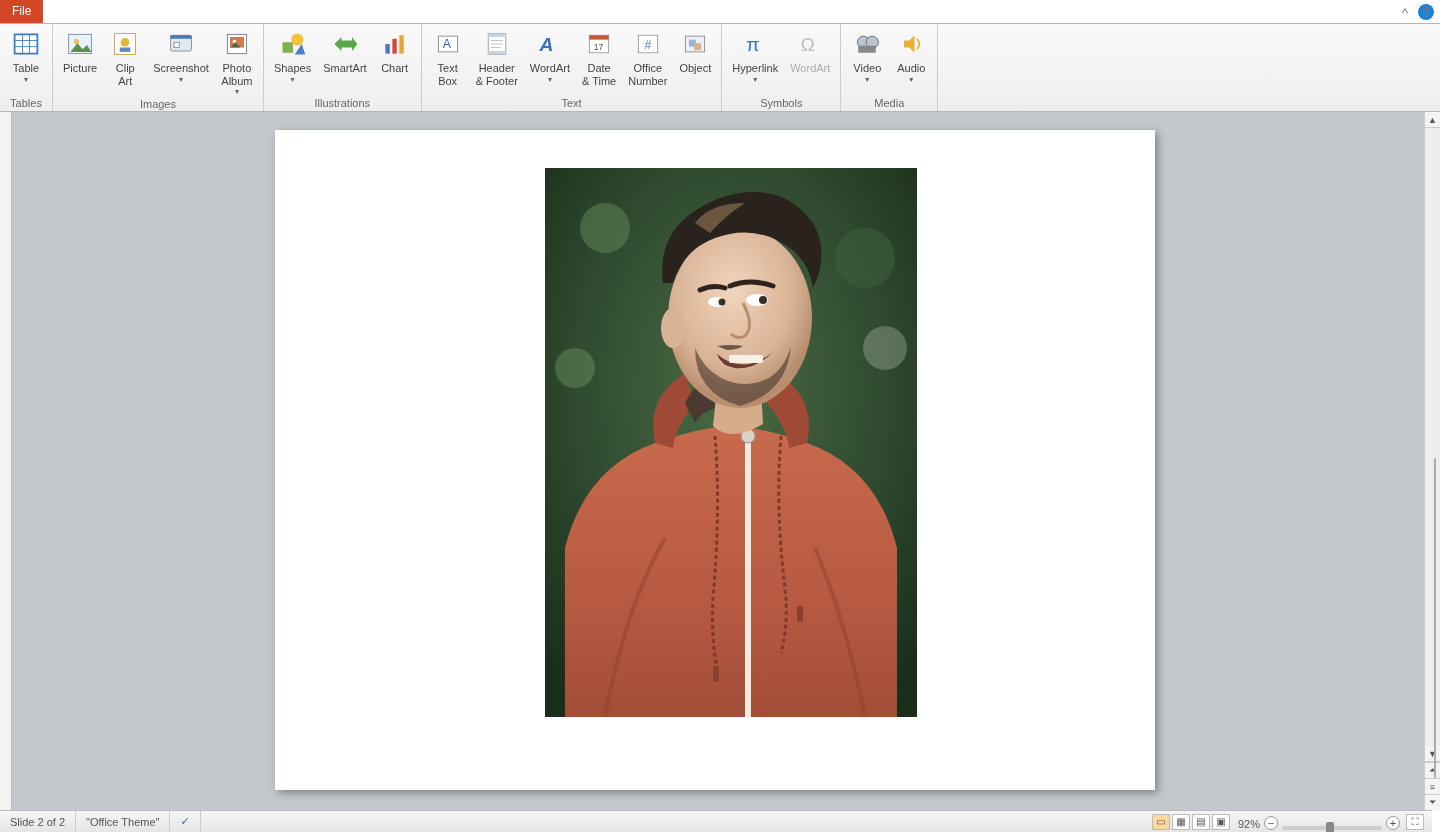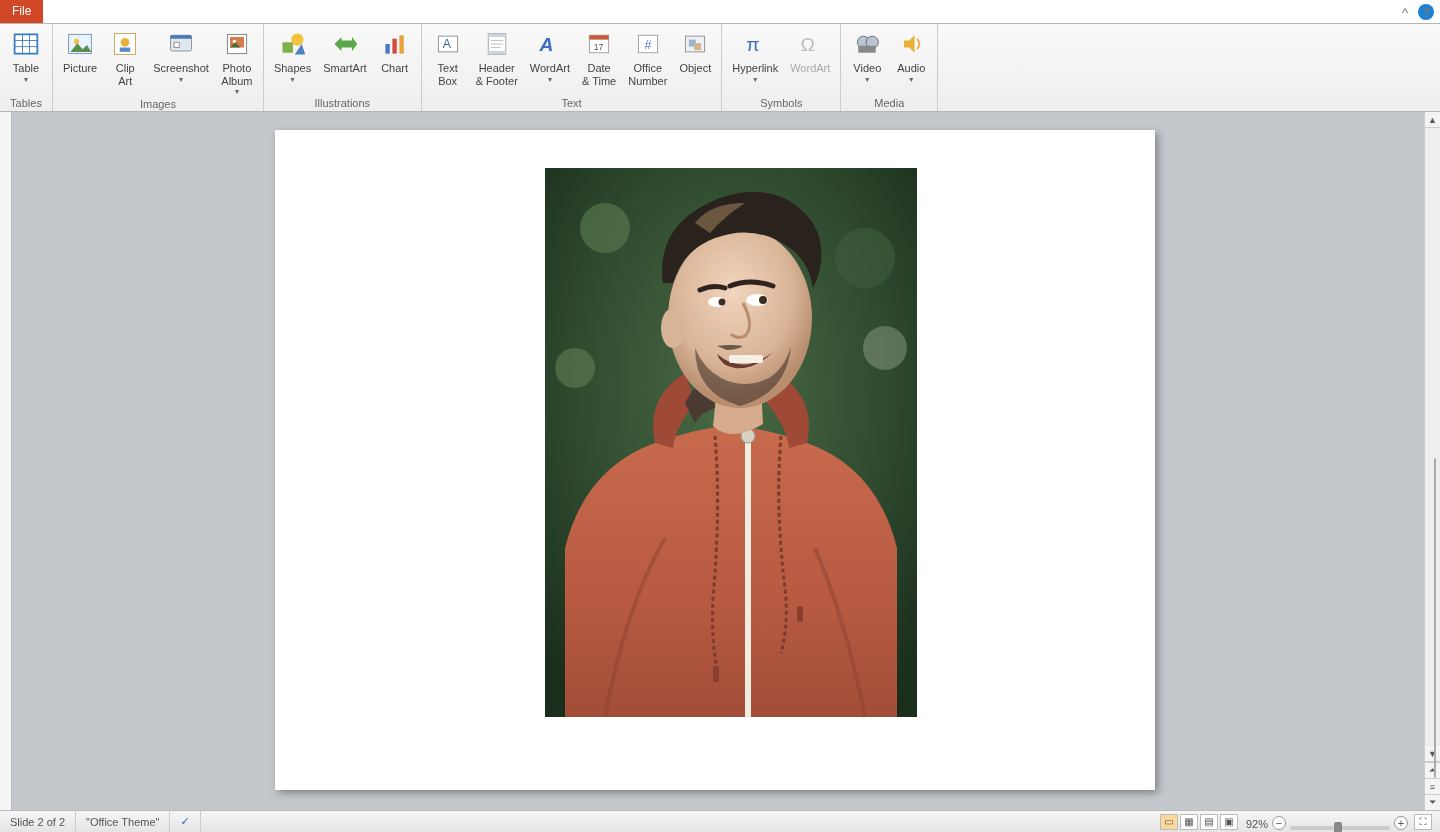--- a/index.html
+++ b/index.html
@@ -32,21 +32,21 @@
 .photo { position:absolute; left:270px; top:38px; width:372px; height:549px; overflow:hidden; }
 
 
 .vscroll { position:absolute; top:112px; right:0; width:16px; bottom:22px; background:#eee; border-left:1px solid #ccc; display:flex; flex-direction:column; align-items:center; }
 .vscroll .arrow { height:16px; width:100%; display:flex; align-items:center; justify-content:center; font-size:9px; color:#555; background:#f4f4f4; border-bottom:1px solid #ccc;}
 .vscroll .track { flex:1; background:#eee; position:relative; }
 .vscroll .thumb { position:absolute; left:1px; right:1px; top:330px; height:320px; background:#cfcfcf; border:1px solid #aaa; border-radius:2px;}
 .vscroll .navbtn { height:16px; width:100%; display:flex; align-items:center; justify-content:center; font-size:9px; color:#555; border-top:1px solid #ccc; background:#f4f4f4;}
 
 
-.status { position:absolute; left:0; right:0; bottom:0; height:22px; background:linear-gradient(#f6f6f6,#e5e5e5); border-top:1px solid #bbb; display:flex; align-items:center; font-size:11px; color:#555; }
+.status { position:absolute; left:0; right:8px; bottom:0; height:22px; background:linear-gradient(#f6f6f6,#e5e5e5); border-top:1px solid #bbb; display:flex; align-items:center; font-size:11px; color:#555; }
 .status .seg { padding:0 10px; border-right:1px solid #ccc; height:100%; display:flex; align-items:center; }
 .status .spacer { flex:1; }
 .status .viewbtn { width:18px; height:16px; border:1px solid #bbb; margin-left:2px; background:#fff; display:flex; align-items:center; justify-content:center; font-size:10px;}
 .status .viewbtn.active { background:#fbd89b; }
 .status .zoom { display:flex; align-items:flex-end; gap:4px; padding:0 8px; }
 .zoom-track { width:100px; height:4px; background:#ccc; position:relative; border-radius:2px;}
 .zoom-thumb { position:absolute; top:-4px; left:44px; width:8px; height:12px; background:#888; border-radius:2px;}
 .zoom-btn { width:14px; height:14px; border:1px solid #999; border-radius:50%; display:flex; align-items:center; justify-content:center; font-size:11px; background:#fff;}
 
 

